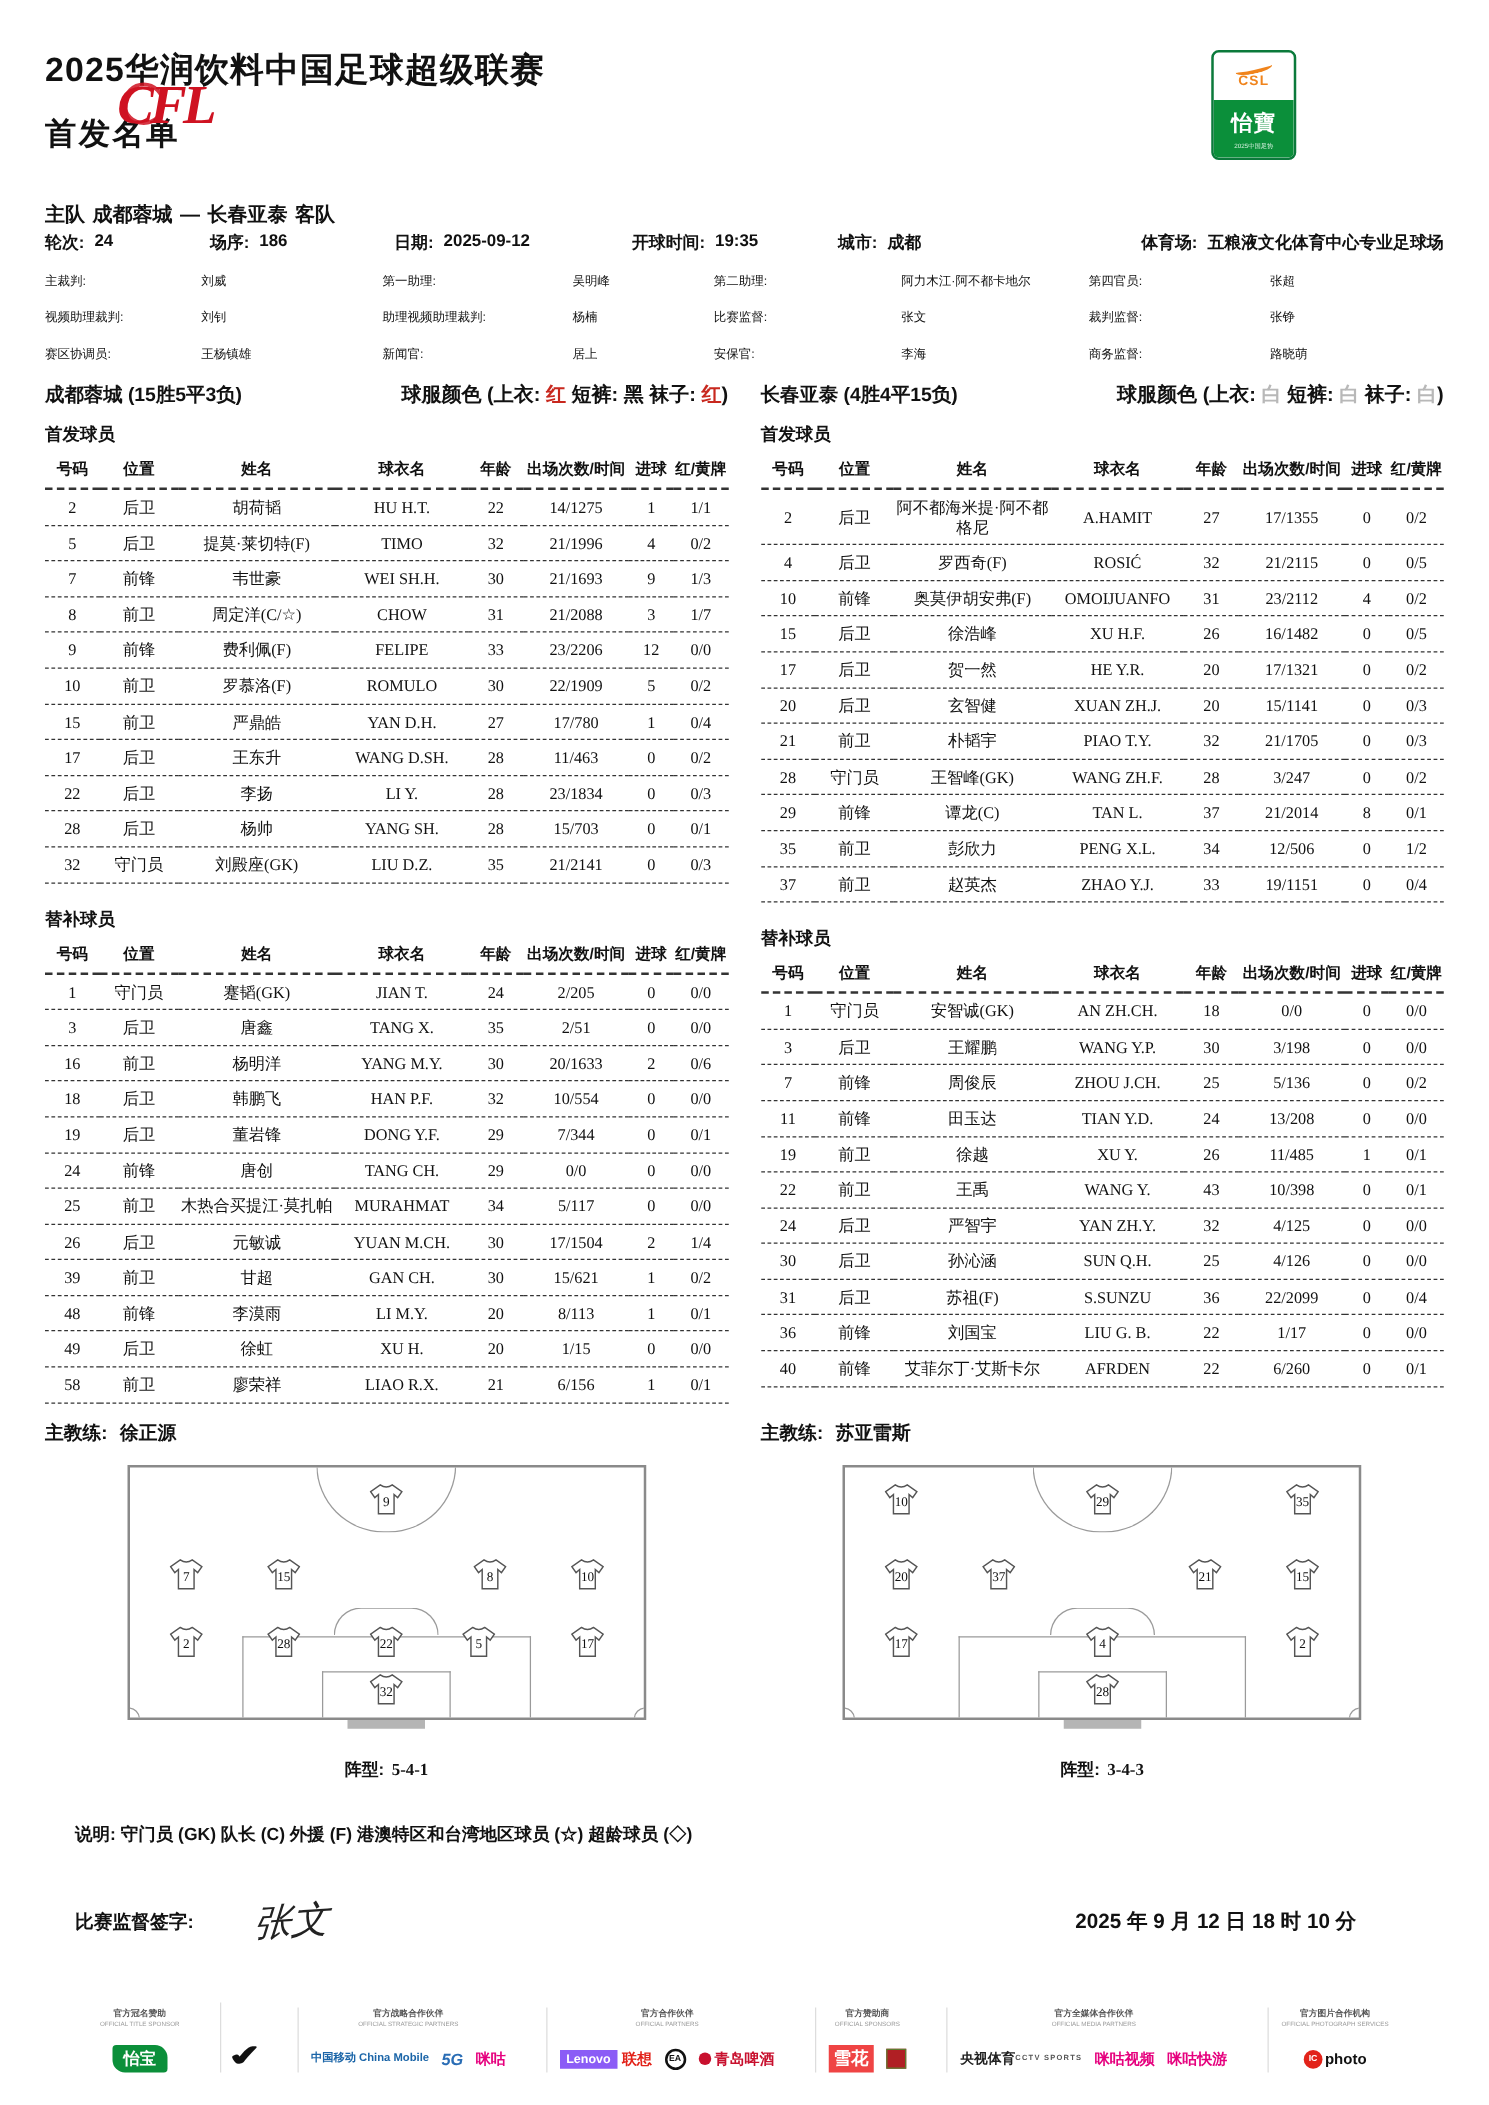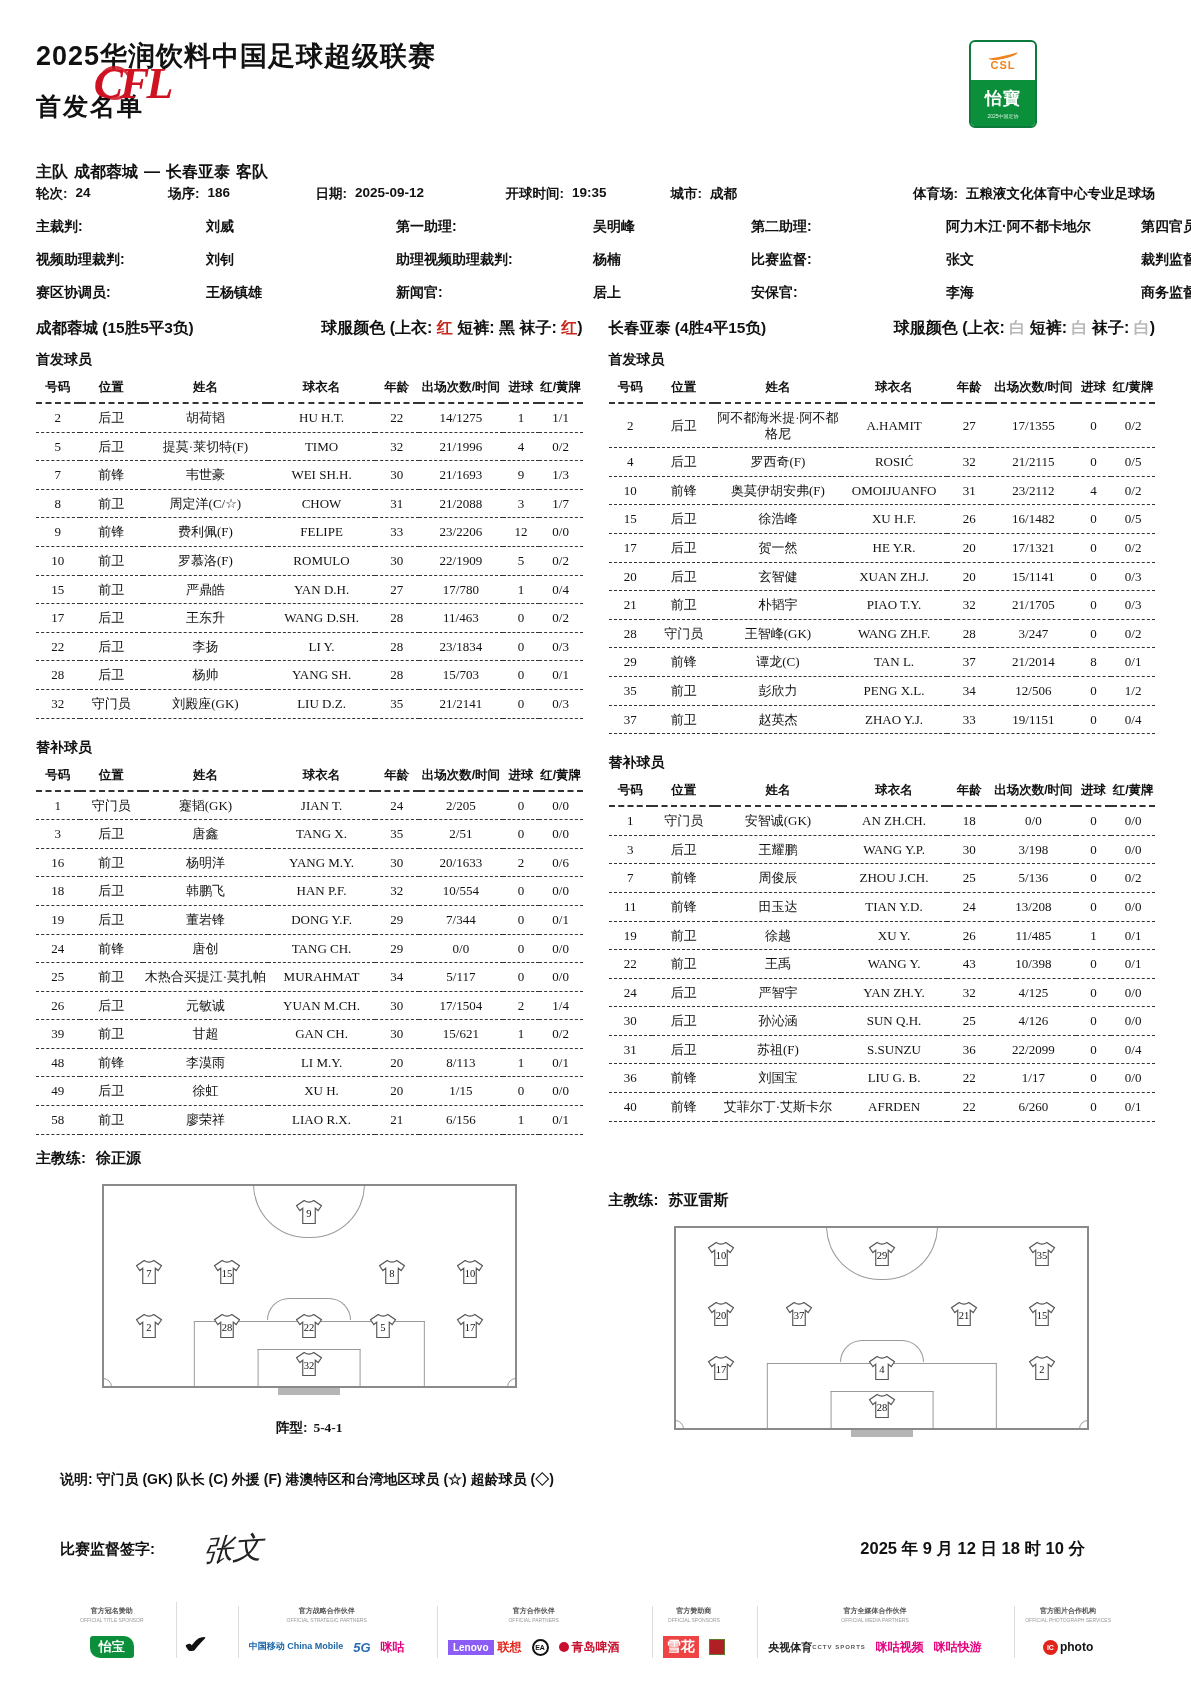--- a/index.html
+++ b/index.html
@@ -25,21 +25,21 @@
 
   
   .teams-line { font-size:16px; font-weight:900; margin-top:12px; }
   .teams-line span { margin-right:6px; }
   .info-row { display:flex; margin-top:2px; font-size:13.5px; font-weight:bold; }
   .info-pair { display:flex; white-space:nowrap; }
   .info-pair .v { margin-left:8px; font-weight:bold; }
   .info-pair:nth-child(1){width:136px;} .info-pair:nth-child(2){width:152px;}
   .info-pair:nth-child(3){width:196px;} .info-pair:nth-child(4){width:170px;}
   .info-pair:nth-child(5){width:250px;} .info-pair:nth-child(6){flex:1;}
-  .off-row { display:grid; grid-template-columns:125px 145px 152px 113px 150px 150px 145px auto; margin-top:15px; font-size:14px; font-weight:bold;gap:45px; }
+  .off-row { display:grid; grid-template-columns:125px 145px 152px 113px 150px 150px 145px auto; margin-top:15px; font-size:10px; font-weight:normal; }
   .off-row .l { white-space:nowrap; }
   .off-row .v { white-space:nowrap; }
 
   
   .teams { display:flex; align-items:stretch; margin-top:16px; gap:26px; }
   .team { width:50%; display:flex; flex-direction:column; }
   .team-hdr { display:flex; align-items:baseline; }
   .team-name { font-size:15.5px; font-weight:900; white-space:nowrap; }
   .kit { font-size:16px; font-weight:bold; margin-left:auto; white-space:nowrap; }
   .sec-label { font-size:14px; font-weight:900; margin-top:12px; }
@@ -835,20 +835,23 @@
                   <path d="M9 1 Q14 4.5 19 1 L27 6.5 L23.5 11.5 L20.5 9 L20.5 25 L7.5 25 L7.5 9 L4.5 11.5 L1 6.5 Z" fill="#fff" stroke="#555" stroke-width="1.2"></path>
                   <text x="14" y="18.5" text-anchor="middle" font-size="11" font-family="Liberation Serif, serif" fill="#111">2</text>
                 </svg></div>
               <div class="spot" style="left: 50%; top: 90%;"><svg viewBox="0 0 28 26" width="27" height="25">
                   <path d="M9 1 Q14 4.5 19 1 L27 6.5 L23.5 11.5 L20.5 9 L20.5 25 L7.5 25 L7.5 9 L4.5 11.5 L1 6.5 Z" fill="#fff" stroke="#555" stroke-width="1.2"></path>
                   <text x="14" y="18.5" text-anchor="middle" font-size="11" font-family="Liberation Serif, serif" fill="#111">28</text>
                 </svg></div>
             </div>
           <div class="goalbar"></div>
         </div>
+        <div class="formation">
+          <span class="fl">阵型:</span><span class="fv">3-4-3</span>
+        </div>
       </div>
     </div>
   </div>
 
   <div class="notes">说明: 守门员 (GK) 队长 (C) 外援 (F) 港澳特区和台湾地区球员 (☆) 超龄球员 (◇)</div>
 
   <div class="sig-row">
     <span class="sig-label">比赛监督签字:</span>
     <span class="sig-name">张文</span>
     <span class="sig-date">2025 年 9 月 12 日 18 时 10 分</span>

